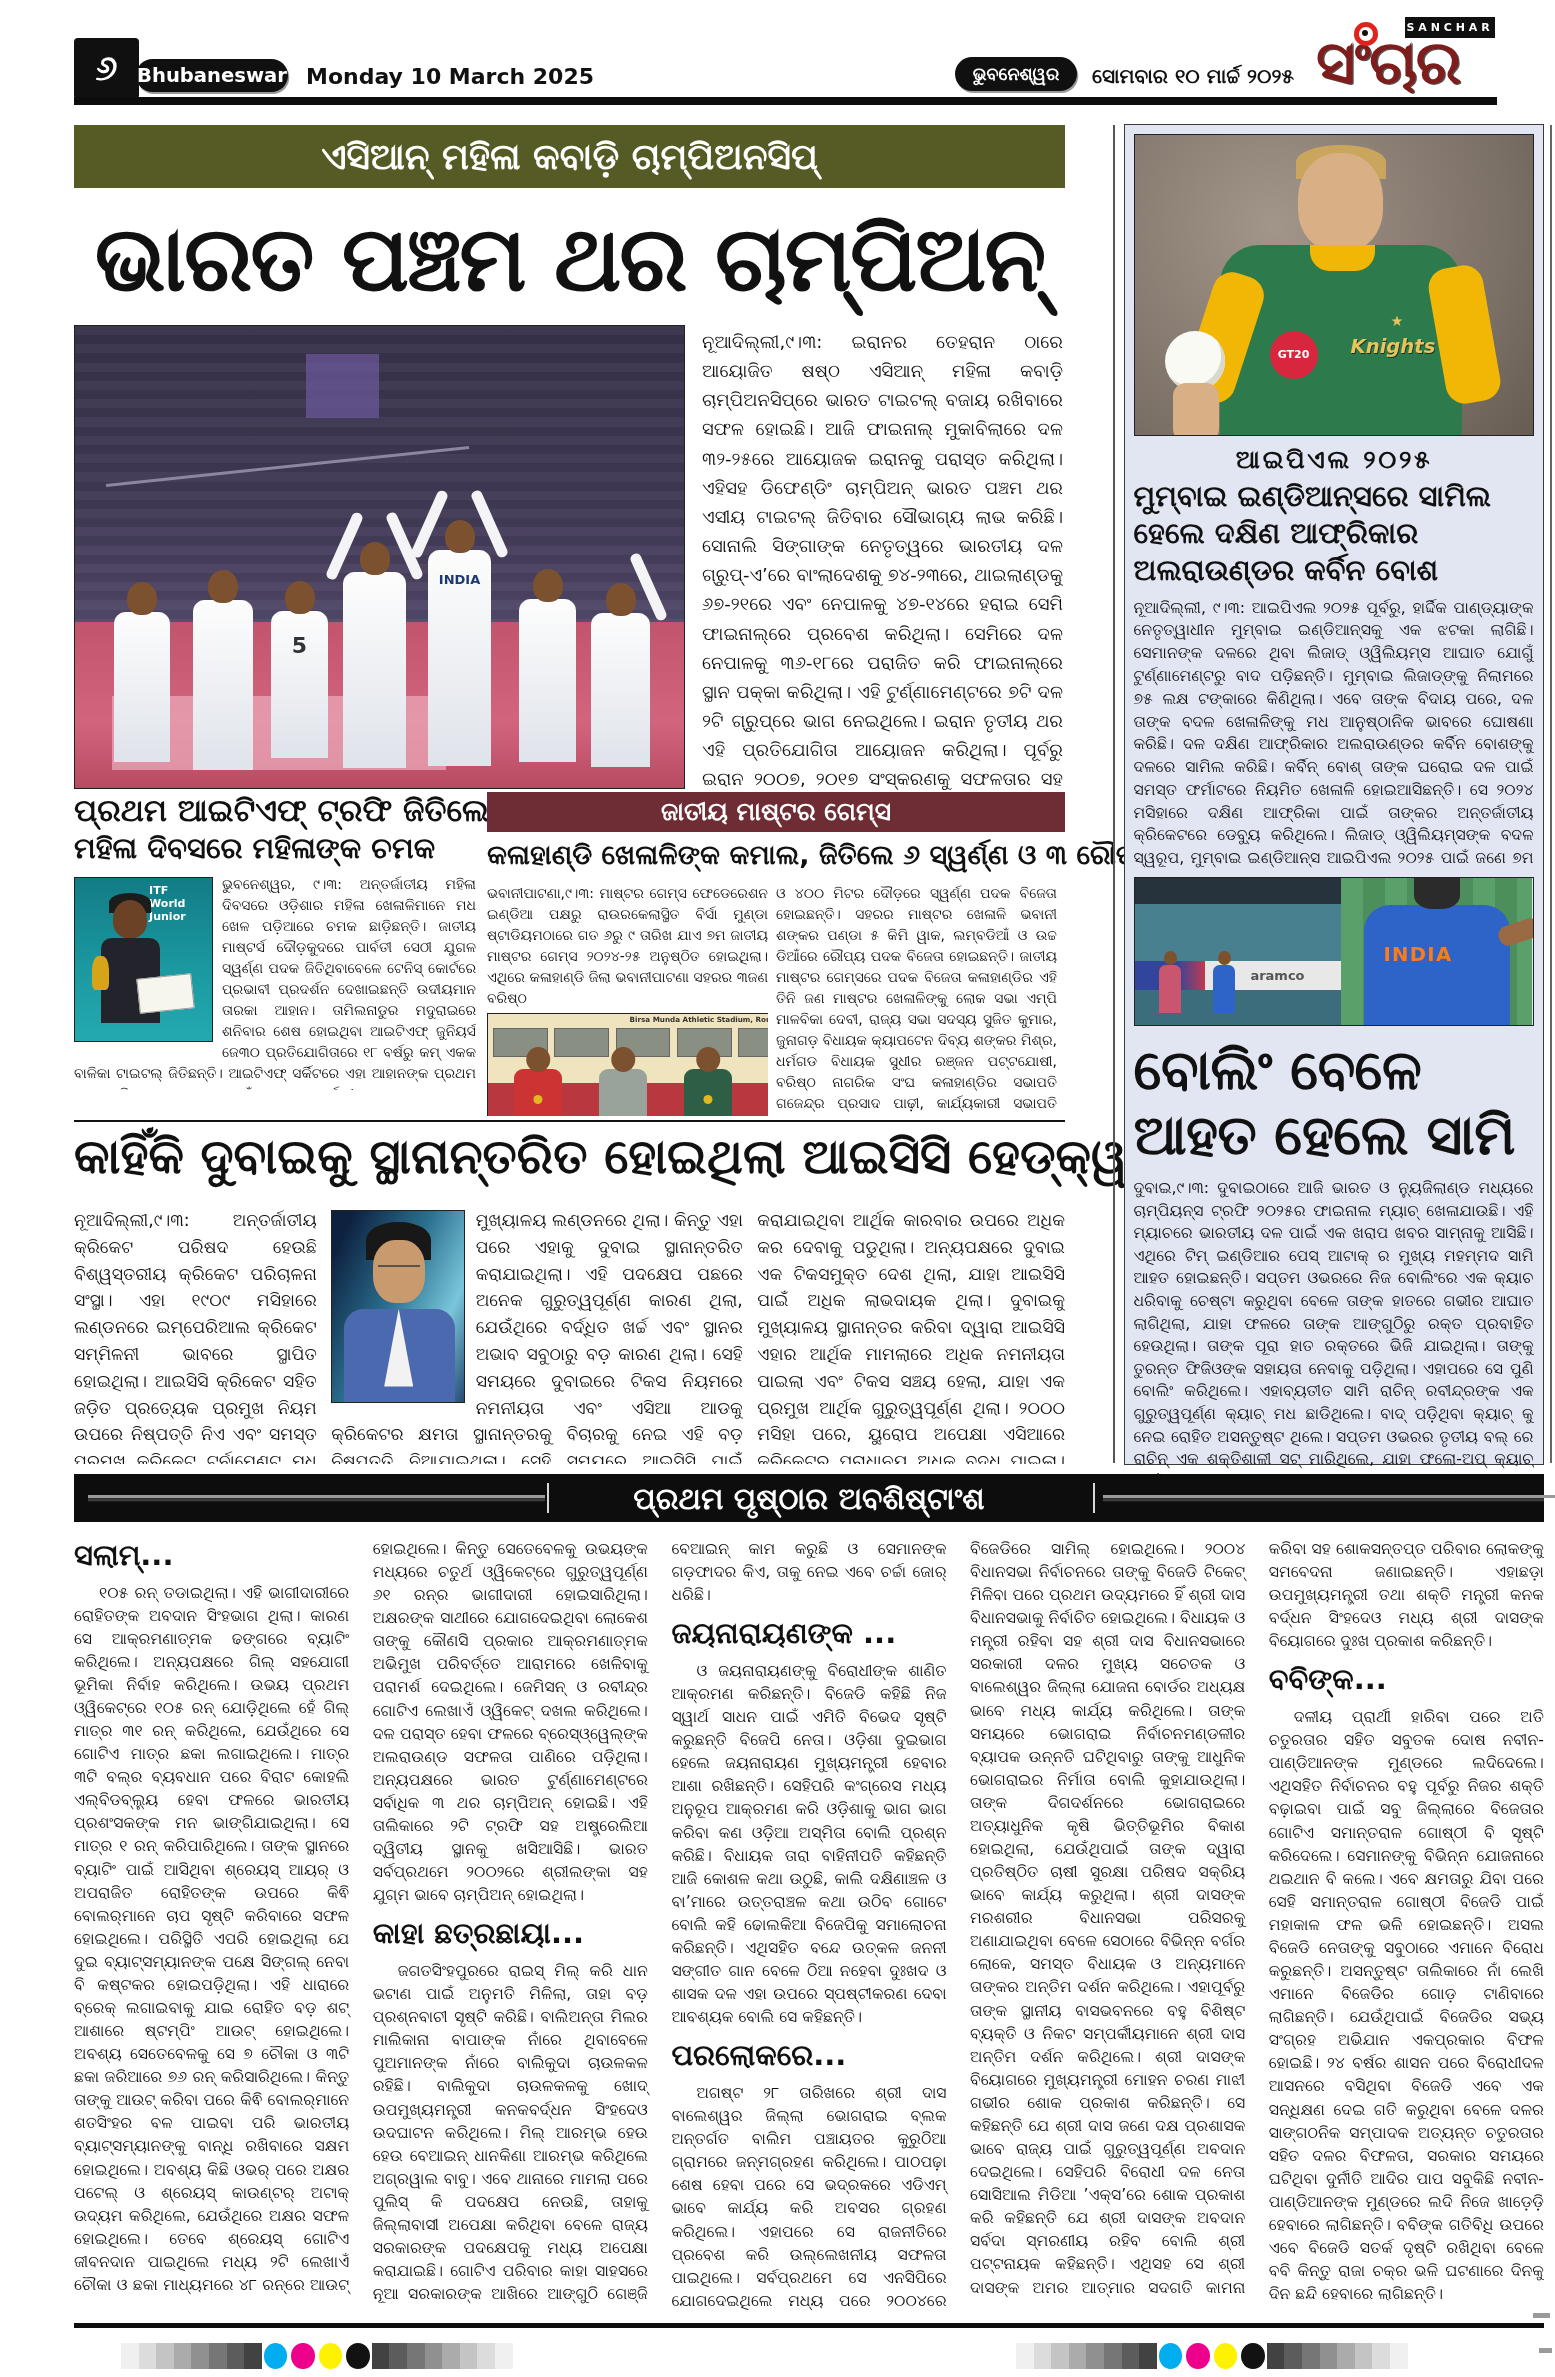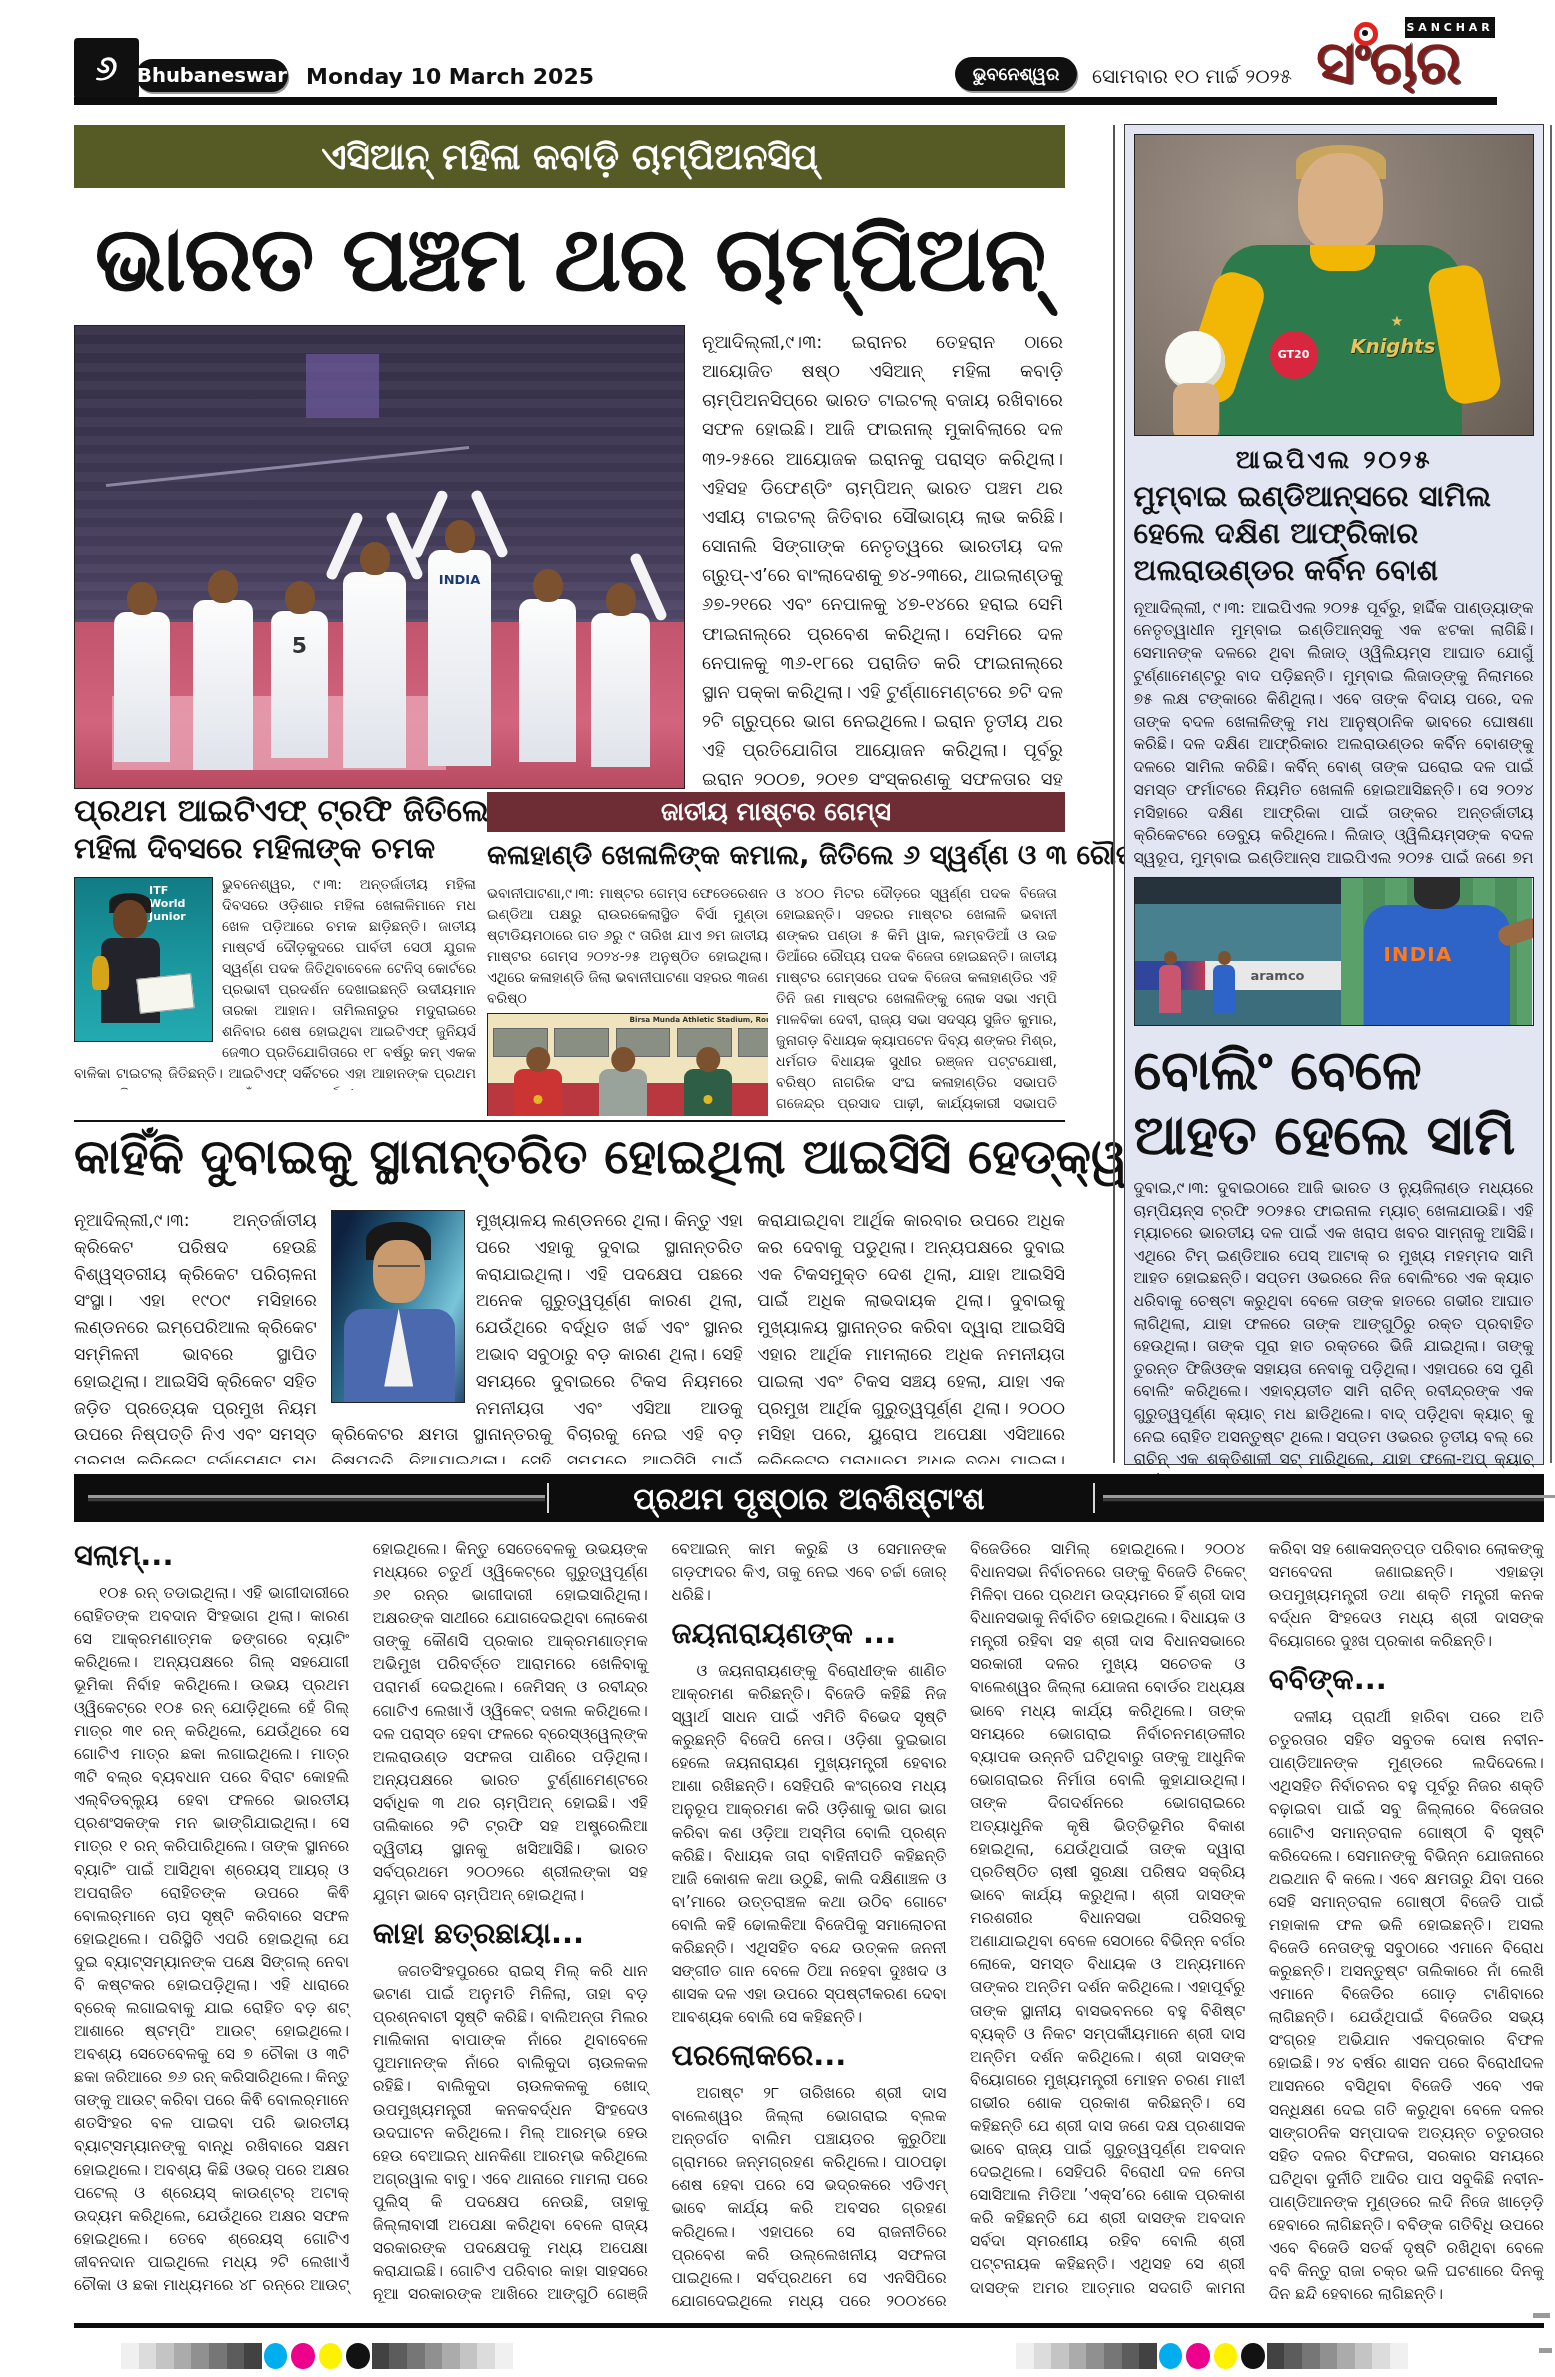--- a/index.html
+++ b/index.html
@@ -12,21 +12,21 @@
   .clip { overflow:hidden; }
 
   
   .pagenum-box { left:74px; top:38px; width:65px; height:61px; background:#101010; color:#fff;
                  font-size:35px; font-weight:bold; display:flex; align-items:center; justify-content:center; border-radius:3.9px; }
   .pill { background:#101010; color:#fff; border-radius:17px; display:flex; align-items:center; justify-content:center;
           font-weight:bold; box-shadow:1.3px 2px 0 #9a9a9a; }
   .pill-en { left:136px; top:59px; width:152px; height:33px; font-size:19.6px; }
   .date-en { left:306px; top:64px; font-size:22px; font-weight:bold; }
   .pill-od { left:955px; top:57px; width:122px; height:34px; font-size:17.6px; }
-  .date-od { left:1092px; top:64px; font-size:20px; font-weight:normal; }
+  .date-od { left:1092px; top:64px; font-size:20px; font-weight:bold; }
   .sanchar-box { left:1405px; top:17px; width:90px; height:21px; background:#101010; color:#fff;
                  font-size:11px; letter-spacing:3.9px; display:flex; align-items:center; justify-content:center; font-weight:bold; }
   .masthead { left:1316px; top:27.4px; width:229px; font-size:60px; font-weight:bold; color:#7f1d1d;
               text-shadow:1.3px 1.3px 0 #555; letter-spacing:-1.3px; }
   .red-ring { left:1354px; top:22px; width:23.5px; height:23.5px; border:5.9px solid #e0231e; border-radius:50%;
               background:#fff; }
   .red-ring::after { content:""; position:absolute; left:2.6px; top:2.6px; width:6.5px; height:6.5px; background:#111; border-radius:50%; }
   .header-rule { left:74px; top:97px; width:1423px; height:7.8px; background:#0d0d0d; }
 
   

